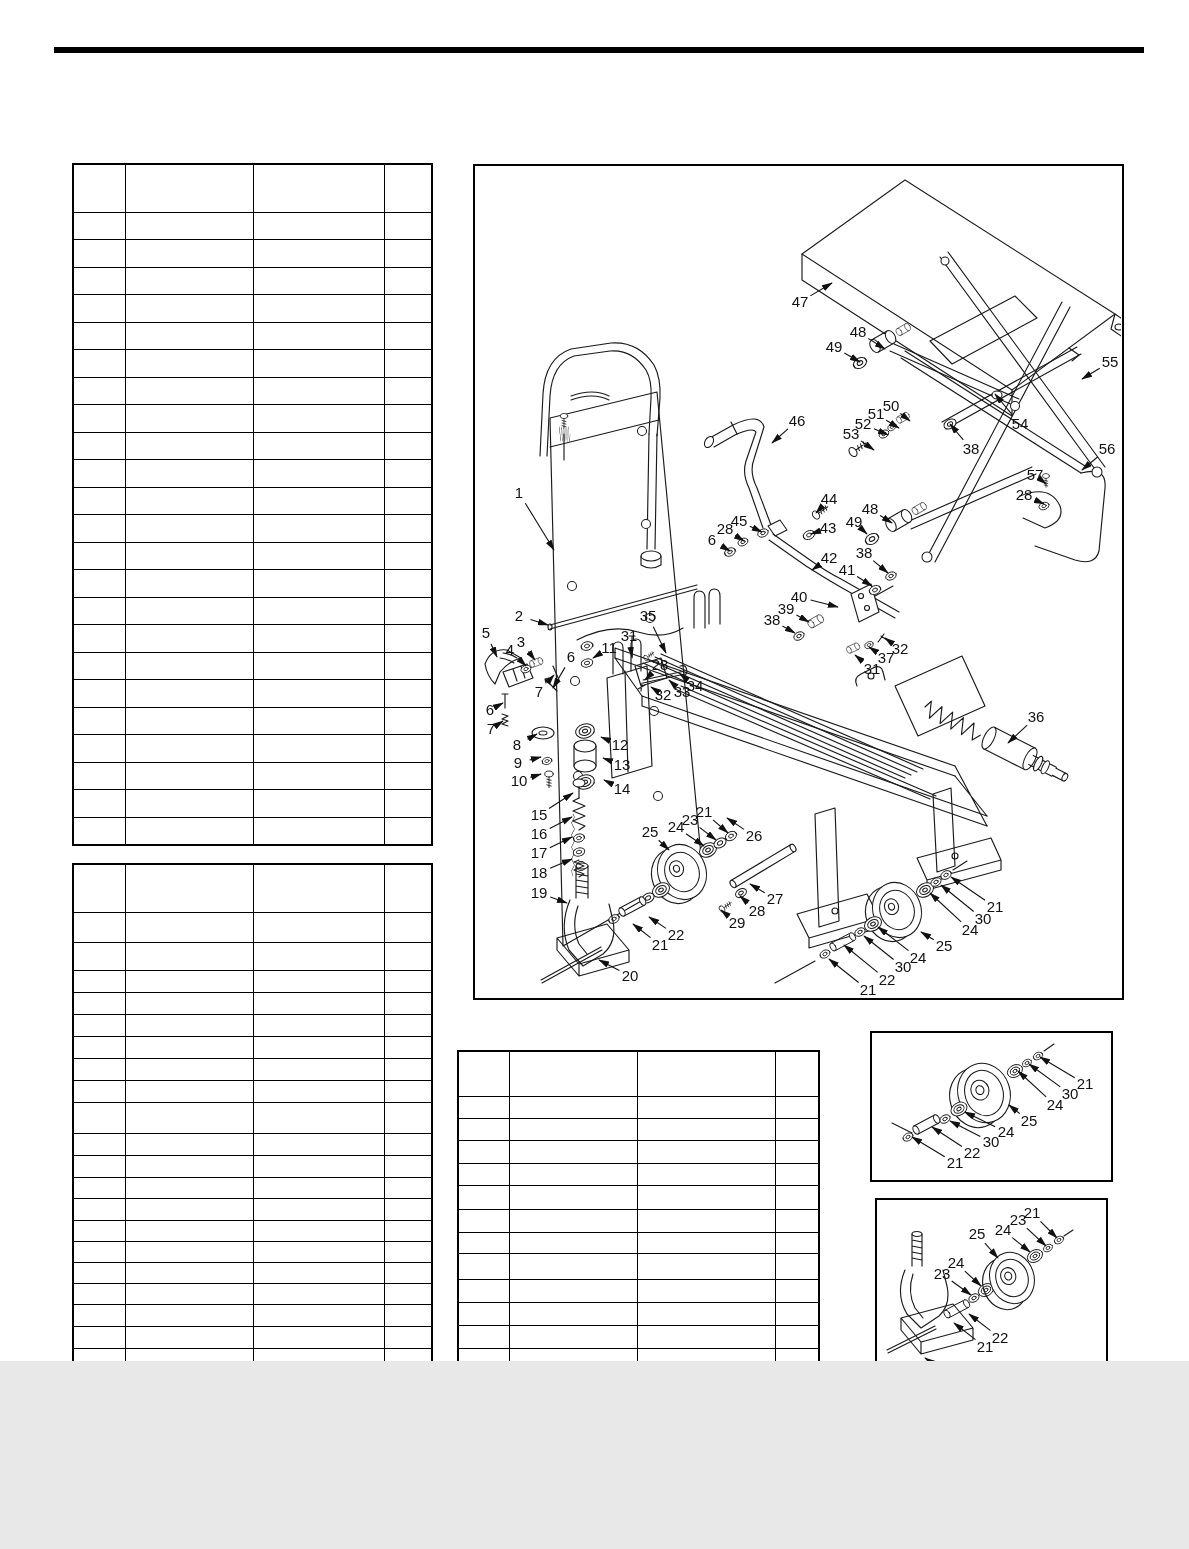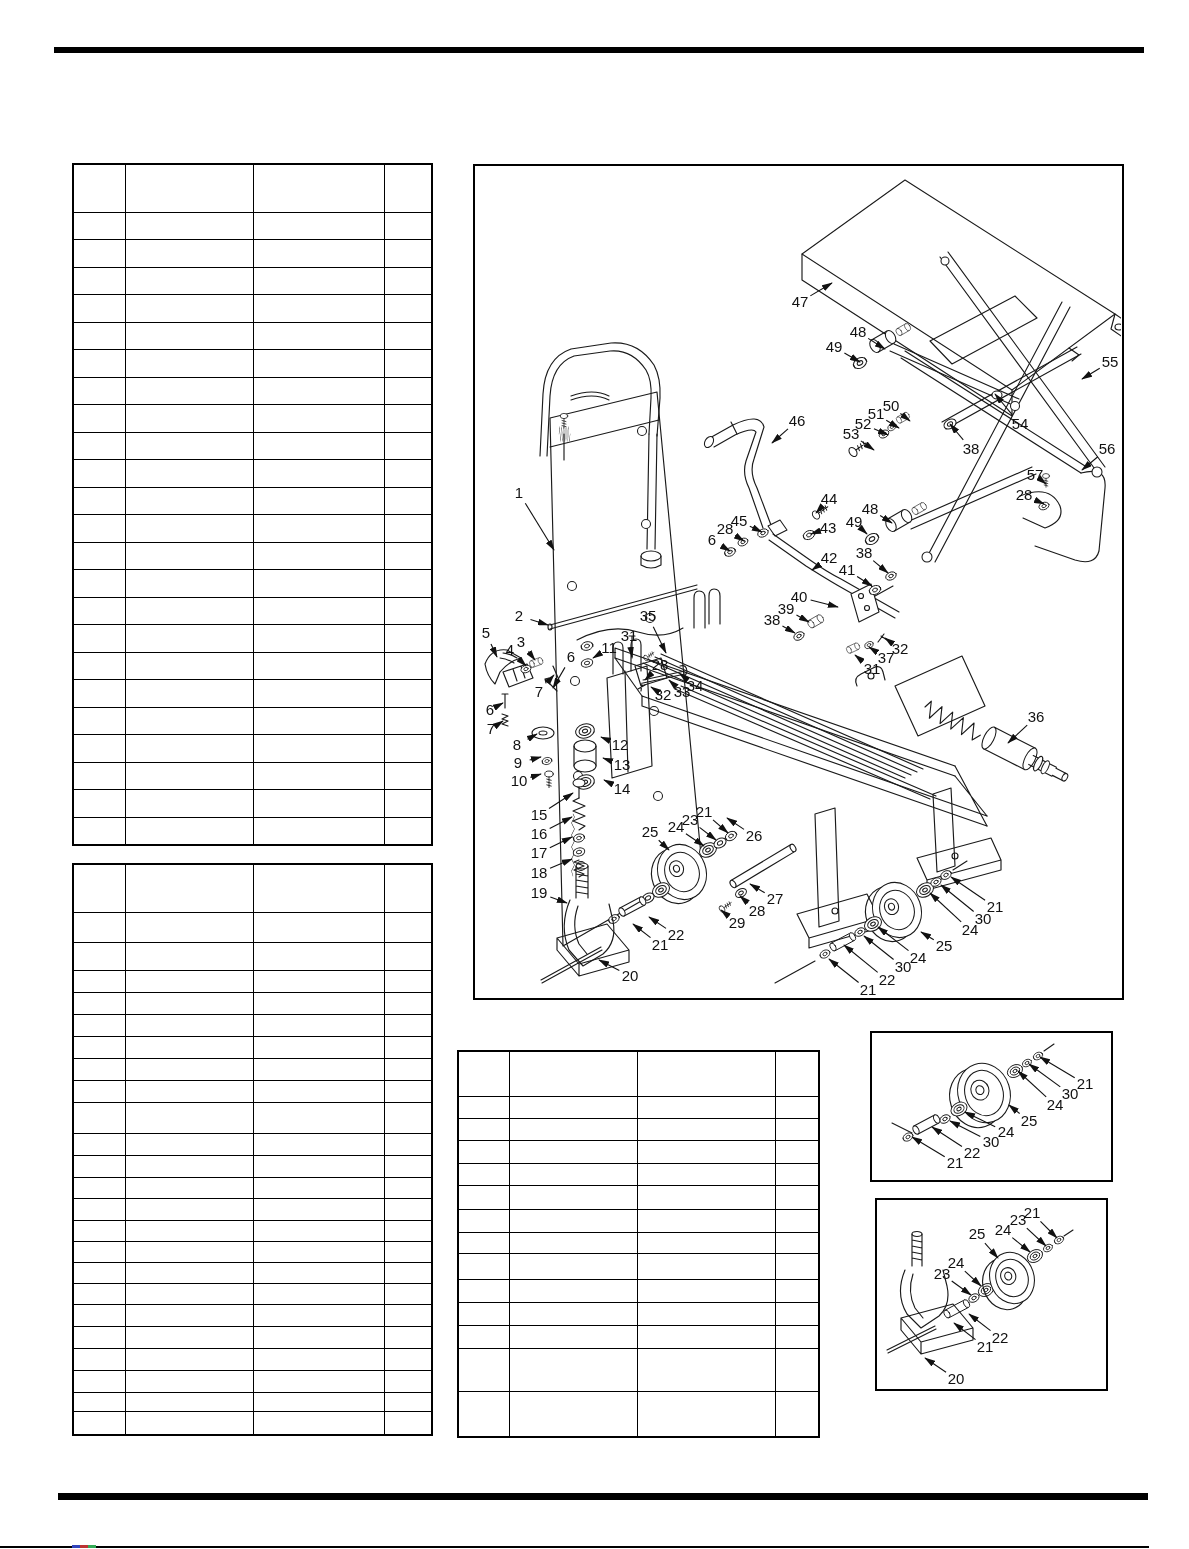--- a/index.html
+++ b/index.html
@@ -1,16 +1,16 @@
 <!DOCTYPE html>
 <html><head>
 <meta charset="utf-8">
 <style>
   html,body{margin:0;padding:0;background:#e8e8e8;}
-  .page{position:relative;width:1189px;height:1549px;background:#ffffff;overflow:hidden;
+  .page{position:relative;width:1189px;height:1361px;background:#ffffff;overflow:hidden;
         font-family:"Liberation Sans",sans-serif;}
   .hrule{position:absolute;background:#000;}
   .ptable{position:absolute;border-collapse:collapse;table-layout:fixed;background:#fff;
           border:2.2px solid #000;}
   .ptable th,.ptable td{border:1.6px solid #000;padding:0;font-size:11px;}
   .dbox{position:absolute;border:2.4px solid #000;background:#fff;box-sizing:border-box;}
   svg{display:block;}
   .art{stroke:#1a1a1a;fill:none;stroke-width:1.15;stroke-linecap:round;stroke-linejoin:round;}
   .artw{stroke:#1a1a1a;fill:#fff;stroke-width:1.05;stroke-linecap:round;stroke-linejoin:round;}
   .leader{stroke:#111;stroke-width:1.1;fill:none;}

